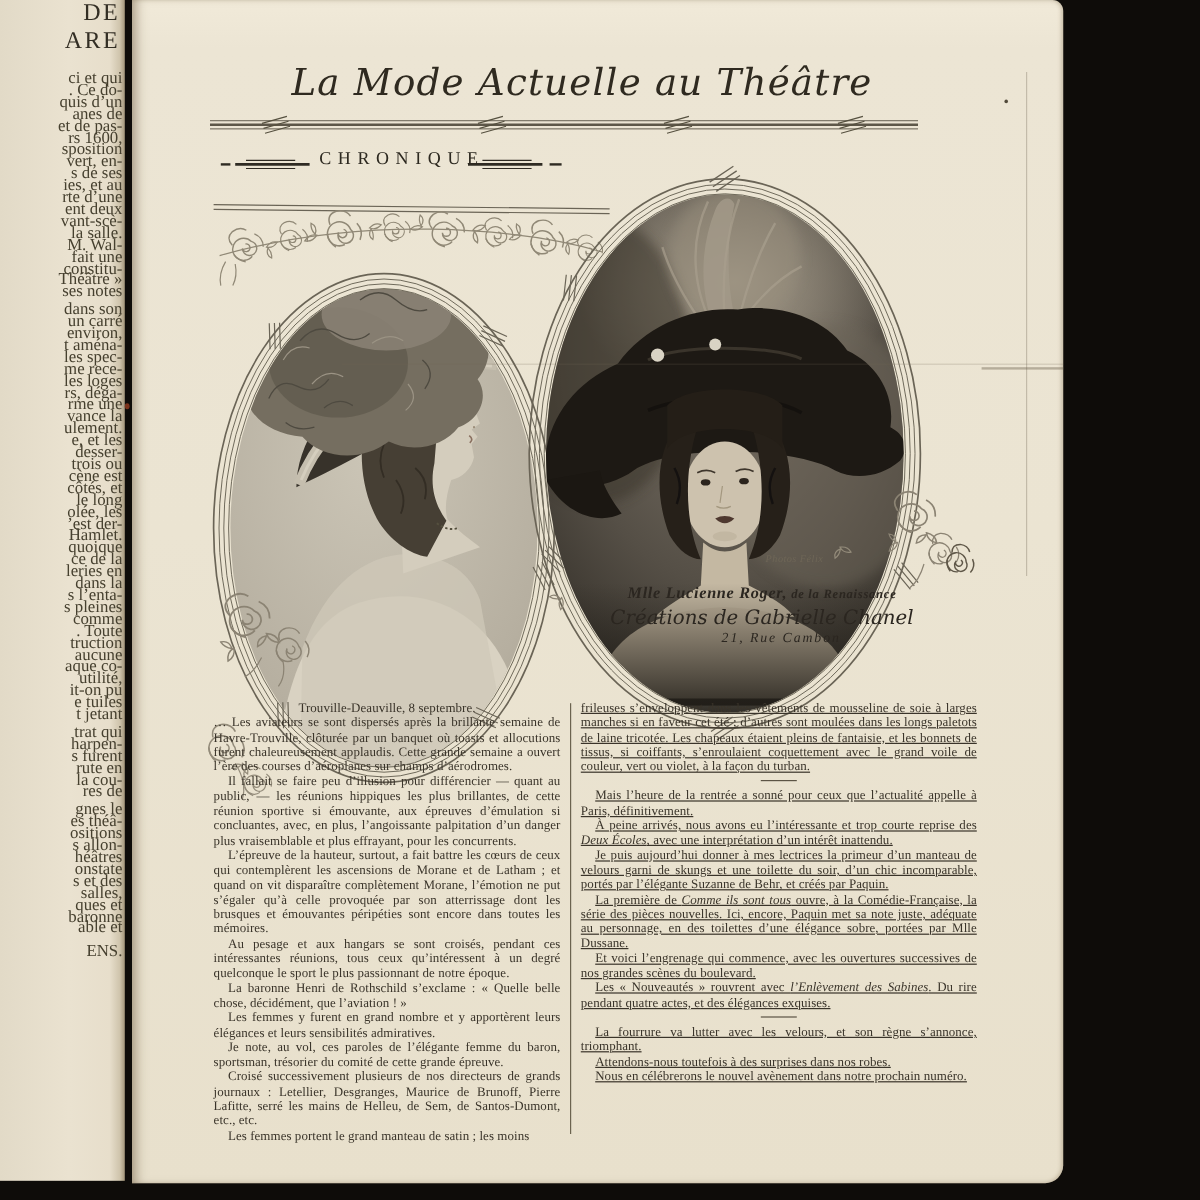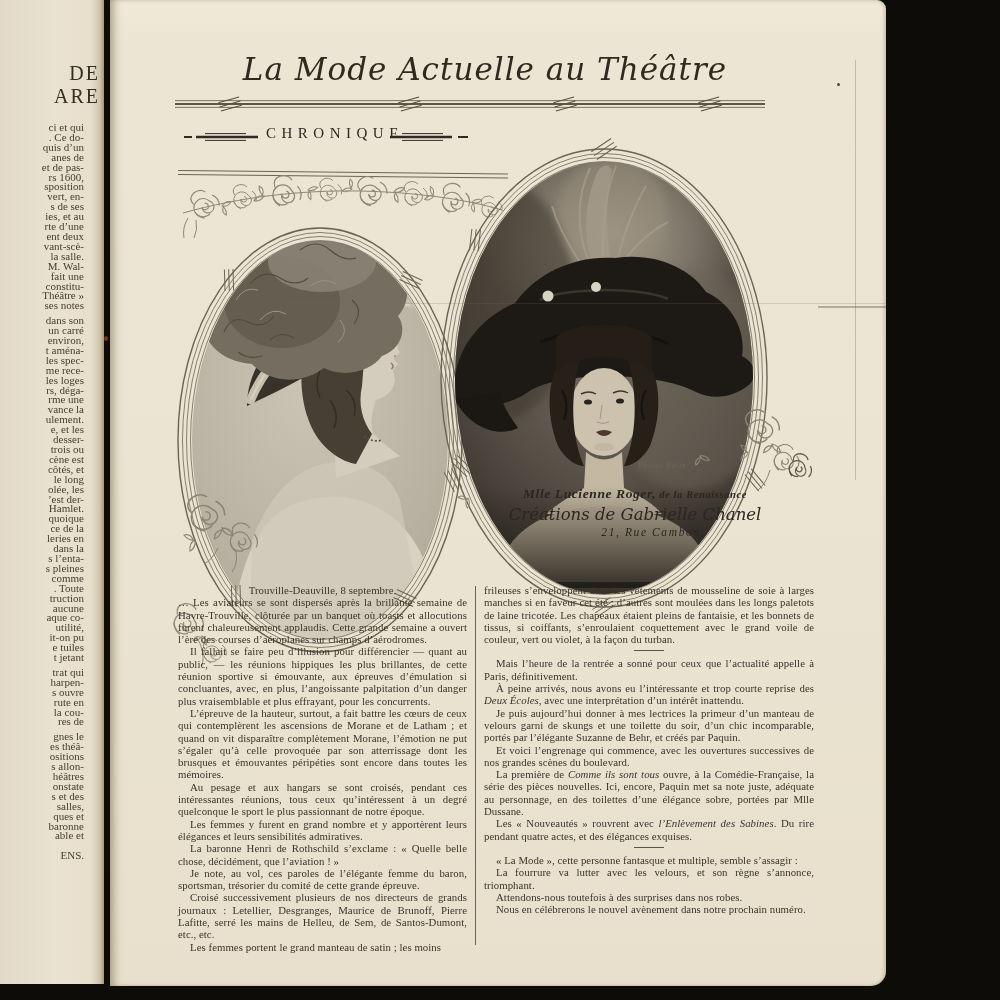--- a/index.html
+++ b/index.html
@@ -2,24 +2,24 @@
 <html><head>
 <meta charset="utf-8">
 <style>
   html,body{margin:0;padding:0;background:#0e0c09;}
   .scan{position:relative;width:1000px;height:1000px;overflow:hidden;background:#0e0c09;
         font-family:"Liberation Serif",serif;}
   
   .prev-page{position:absolute;left:0;top:0;width:104px;height:984px;
      background:linear-gradient(90deg,#e2dac7,#eae2d0 55%,#e7decb 88%,#cfc4ac 96%,#a3967b);
      color:#3e382c;overflow:hidden;}
-  .prev-head{padding-top:62px;padding-right:4px;text-align:right;
+  .prev-head{padding-right:4px;text-align:right;
      font-size:20px;line-height:23px;letter-spacing:2px;color:#332e24;margin-left:23px;}
-  .frag-col{margin-top:15px;text-align:right;padding-right:20px;
-     font-size:11px;line-height:9.9px;color:#46402f;}
+  .frag-col{margin-top:15px;text-align:right;padding-right:2px;
+     font-size:14px;line-height:9.9px;color:#46402f;}
   .frag-group{margin-bottom:5px;}
   .frag-group:last-child{margin-top:10px;}
   
   .page{position:absolute;left:110px;top:0;width:776px;height:986px;
      background:linear-gradient(180deg,#f1ead9 0,#ece5d4 40px,#ebe4d2 45%,#e8e0cc 100%);
      border-radius:0 9px 15px 0;
      box-shadow:inset 8px 0 10px -5px rgba(92,74,45,.5), inset -2px 0 3px rgba(118,99,68,.28);}
   .art{position:absolute;left:0;top:0;}
   .title{position:absolute;top:33px;left:0;width:714px;margin:18px;text-align:center;
      font-family:"DejaVu Serif",serif;font-style:italic;font-weight:normal;
@@ -30,21 +30,21 @@
      letter-spacing:.4px;color:#6e6657;}
   .caption{position:absolute;top:486px;left:325px;width:400px;text-align:center;color:#2b2620;}
   .cap1{font-size:13.5px;font-weight:bold;font-style:italic;letter-spacing:.6px;}
   .cap1 .sfx{font-size:10.5px;}
   .cap2{font-size:16.5px;font-style:italic;margin-top:3px;font-family:"DejaVu Serif",serif;}
   .cap3{font-size:11.5px;font-style:italic;margin-top:2px;letter-spacing:1.6px;padding-left:32px;}
   
   .columns{position:absolute;top:584px;left:68px;width:636px;display:flex;color:#3a342a;}
   .col-left{width:289px;}
   .col-sep{width:1px;background:#6b634f;margin:2px 8px 8px 8px;}
-  .col-right{width:330px;}
+  .col-right{width:330px;text-decoration:underline;}
   .para{margin:0;font-size:10.8px;line-height:12.3px;text-align:justify;
      text-indent:12px;letter-spacing:.05px;}
   .para.dateline{text-align:center;text-indent:0;}
   .para.noindent{text-indent:0;}
   .col-divider{width:30px;border-top:1px solid #5c5445;margin:5px auto 6px;}
   
   .crease-v{position:absolute;left:745px;top:60px;width:1px;height:420px;
      background:rgba(110,98,80,.32);}
   .crease-h{position:absolute;left:175px;top:303px;width:601px;height:1px;
      background:rgba(115,103,85,.22);}
@@ -120,21 +120,21 @@
           <div>aucune</div>
           <div>aque co-</div>
           <div>utilité,</div>
           <div>it-on pu</div>
           <div>e tuiles</div>
           <div>t jetant</div>
         </div>
         <div class="frag-group">
           <div>trat qui</div>
           <div>harpen-</div>
-          <div>s ouvre</div>
+          <div>s furent</div>
           <div>rute en</div>
           <div>la cou-</div>
           <div>res  de</div>
         </div>
         <div class="frag-group">
           <div>gnes le</div>
           <div>es théâ-</div>
           <div>ositions</div>
           <div>s allon-</div>
           <div>héâtres</div>
@@ -390,38 +390,37 @@
       <div class="cap3">21, Rue Cambon</div>
     </div>
 
     <div class="columns">
       <div class="col-left" id="col-left">
           <p class="para dateline"><span>Trouville-Deauville, 8 septembre.</span></p>
           <p class="para noindent"><span>… Les aviateurs se sont dispersés après la brillante semaine de Havre-Trouville, clôturée par un banquet où toasts et allocutions furent chaleureusement applaudis. Cette grande semaine a ouvert l’ère des courses d’aéroplanes sur champs d’aérodromes.</span></p>
           <p class="para"><span>Il fallait se faire peu d’illusion pour différencier — quant au public, — les réunions hippiques les plus brillantes, de cette réunion sportive si émouvante, aux épreuves d’émulation si concluantes, avec, en plus, l’angoissante palpitation d’un danger plus vraisemblable et plus effrayant, pour les concurrents.</span></p>
           <p class="para"><span>L’épreuve de la hauteur, surtout, a fait battre les cœurs de ceux qui contemplèrent les ascensions de Morane et de Latham ; et quand on vit disparaître complètement Morane, l’émotion ne put s’égaler qu’à celle provoquée par son atterrissage dont les brusques et émouvantes péripéties sont encore dans toutes les mémoires.</span></p>
           <p class="para"><span>Au pesage et aux hangars se sont croisés, pendant ces intéressantes réunions, tous ceux qu’intéressent à un degré quelconque le sport le plus passionnant de notre époque.</span></p>
+          <p class="para"><span>La baronne Henri de Rothschild s’exclame : « Quelle belle chose, décidément, que l’aviation ! »</span></p>
           <p class="para"><span>Les femmes y furent en grand nombre et y apportèrent leurs élégances et leurs sensibilités admiratives.</span></p>
-          <p class="para"><span>La baronne Henri de Rothschild s’exclame : « Quelle belle chose, décidément, que l’aviation ! »</span></p>
           <p class="para"><span>Je note, au vol, ces paroles de l’élégante femme du baron, sportsman, trésorier du comité de cette grande épreuve.</span></p>
           <p class="para"><span>Croisé successivement plusieurs de nos directeurs de grands journaux : Letellier, Desgranges, Maurice de Brunoff, Pierre Lafitte, serré les mains de Helleu, de Sem, de Santos-Dumont, etc., etc.</span></p>
           <p class="para"><span>Les femmes portent le grand manteau de satin ; les moins</span></p>
         </div>
       <div class="col-sep"></div>
       <div class="col-right" id="col-right">
           <p class="para noindent"><span>frileuses s’enveloppent dans les vêtements de mousseline de soie à larges manches si en faveur cet été ; d’autres sont moulées dans les longs paletots de laine tricotée. Les chapeaux étaient pleins de fantaisie, et les bonnets de tissus, si coiffants, s’enroulaient coquettement avec le grand voile de couleur, vert ou violet, à la façon du turban.</span></p>
           <div class="col-divider"></div>
           <p class="para"><span>Mais l’heure de la rentrée a sonné pour ceux que l’actualité appelle à Paris, définitivement.</span></p>
           <p class="para"><span>À peine arrivés, nous avons eu l’intéressante et trop courte reprise des </span><i>Deux Écoles</i><span>, avec une interprétation d’un intérêt inattendu.</span></p>
           <p class="para"><span>Je puis aujourd’hui donner à mes lectrices la primeur d’un manteau de velours garni de skungs et une toilette du soir, d’un chic incomparable, portés par l’élégante Suzanne de Behr, et créés par Paquin.</span></p>
+          <p class="para"><span>La première de </span><i>Comme ils sont tous</i><span> ouvre, à la Comédie-Française, la série des pièces nouvelles. Ici, encore, Paquin met sa note juste, adéquate au personnage, en des toilettes d’une élégance sobre, portées par Mlle Dussane.</span></p>
           <p class="para"><span>Et voici l’engrenage qui commence, avec les ouvertures successives de nos grandes scènes du boulevard.</span></p>
-          <p class="para"><span>La première de </span><i>Comme ils sont tous</i><span> ouvre, à la Comédie-Française, la série des pièces nouvelles. Ici, encore, Paquin met sa note juste, adéquate au personnage, en des toilettes d’une élégance sobre, portées par Mlle Dussane.</span></p>
           <p class="para"><span>Les « Nouveautés » rouvrent avec </span><i>l’Enlèvement des Sabines</i><span>. Du rire pendant quatre actes, et des élégances exquises.</span></p>
           <div class="col-divider"></div>
-          <p class="para"><span>« La Mode », cette personne fantasque et multiple, semble s’assagir :</span></p>
           <p class="para"><span>La fourrure va lutter avec les velours, et son règne s’annonce, triomphant.</span></p>
           <p class="para"><span>Attendons-nous toutefois à des surprises dans nos robes.</span></p>
           <p class="para"><span>Nous en célébrerons le nouvel avènement dans notre prochain numéro.</span></p>
         </div>
     </div>
 
     <div class="crease-v"></div>
     <div class="crease-h"></div>
     <div class="crease-h2"></div>
     <div class="speck-dark"></div>

